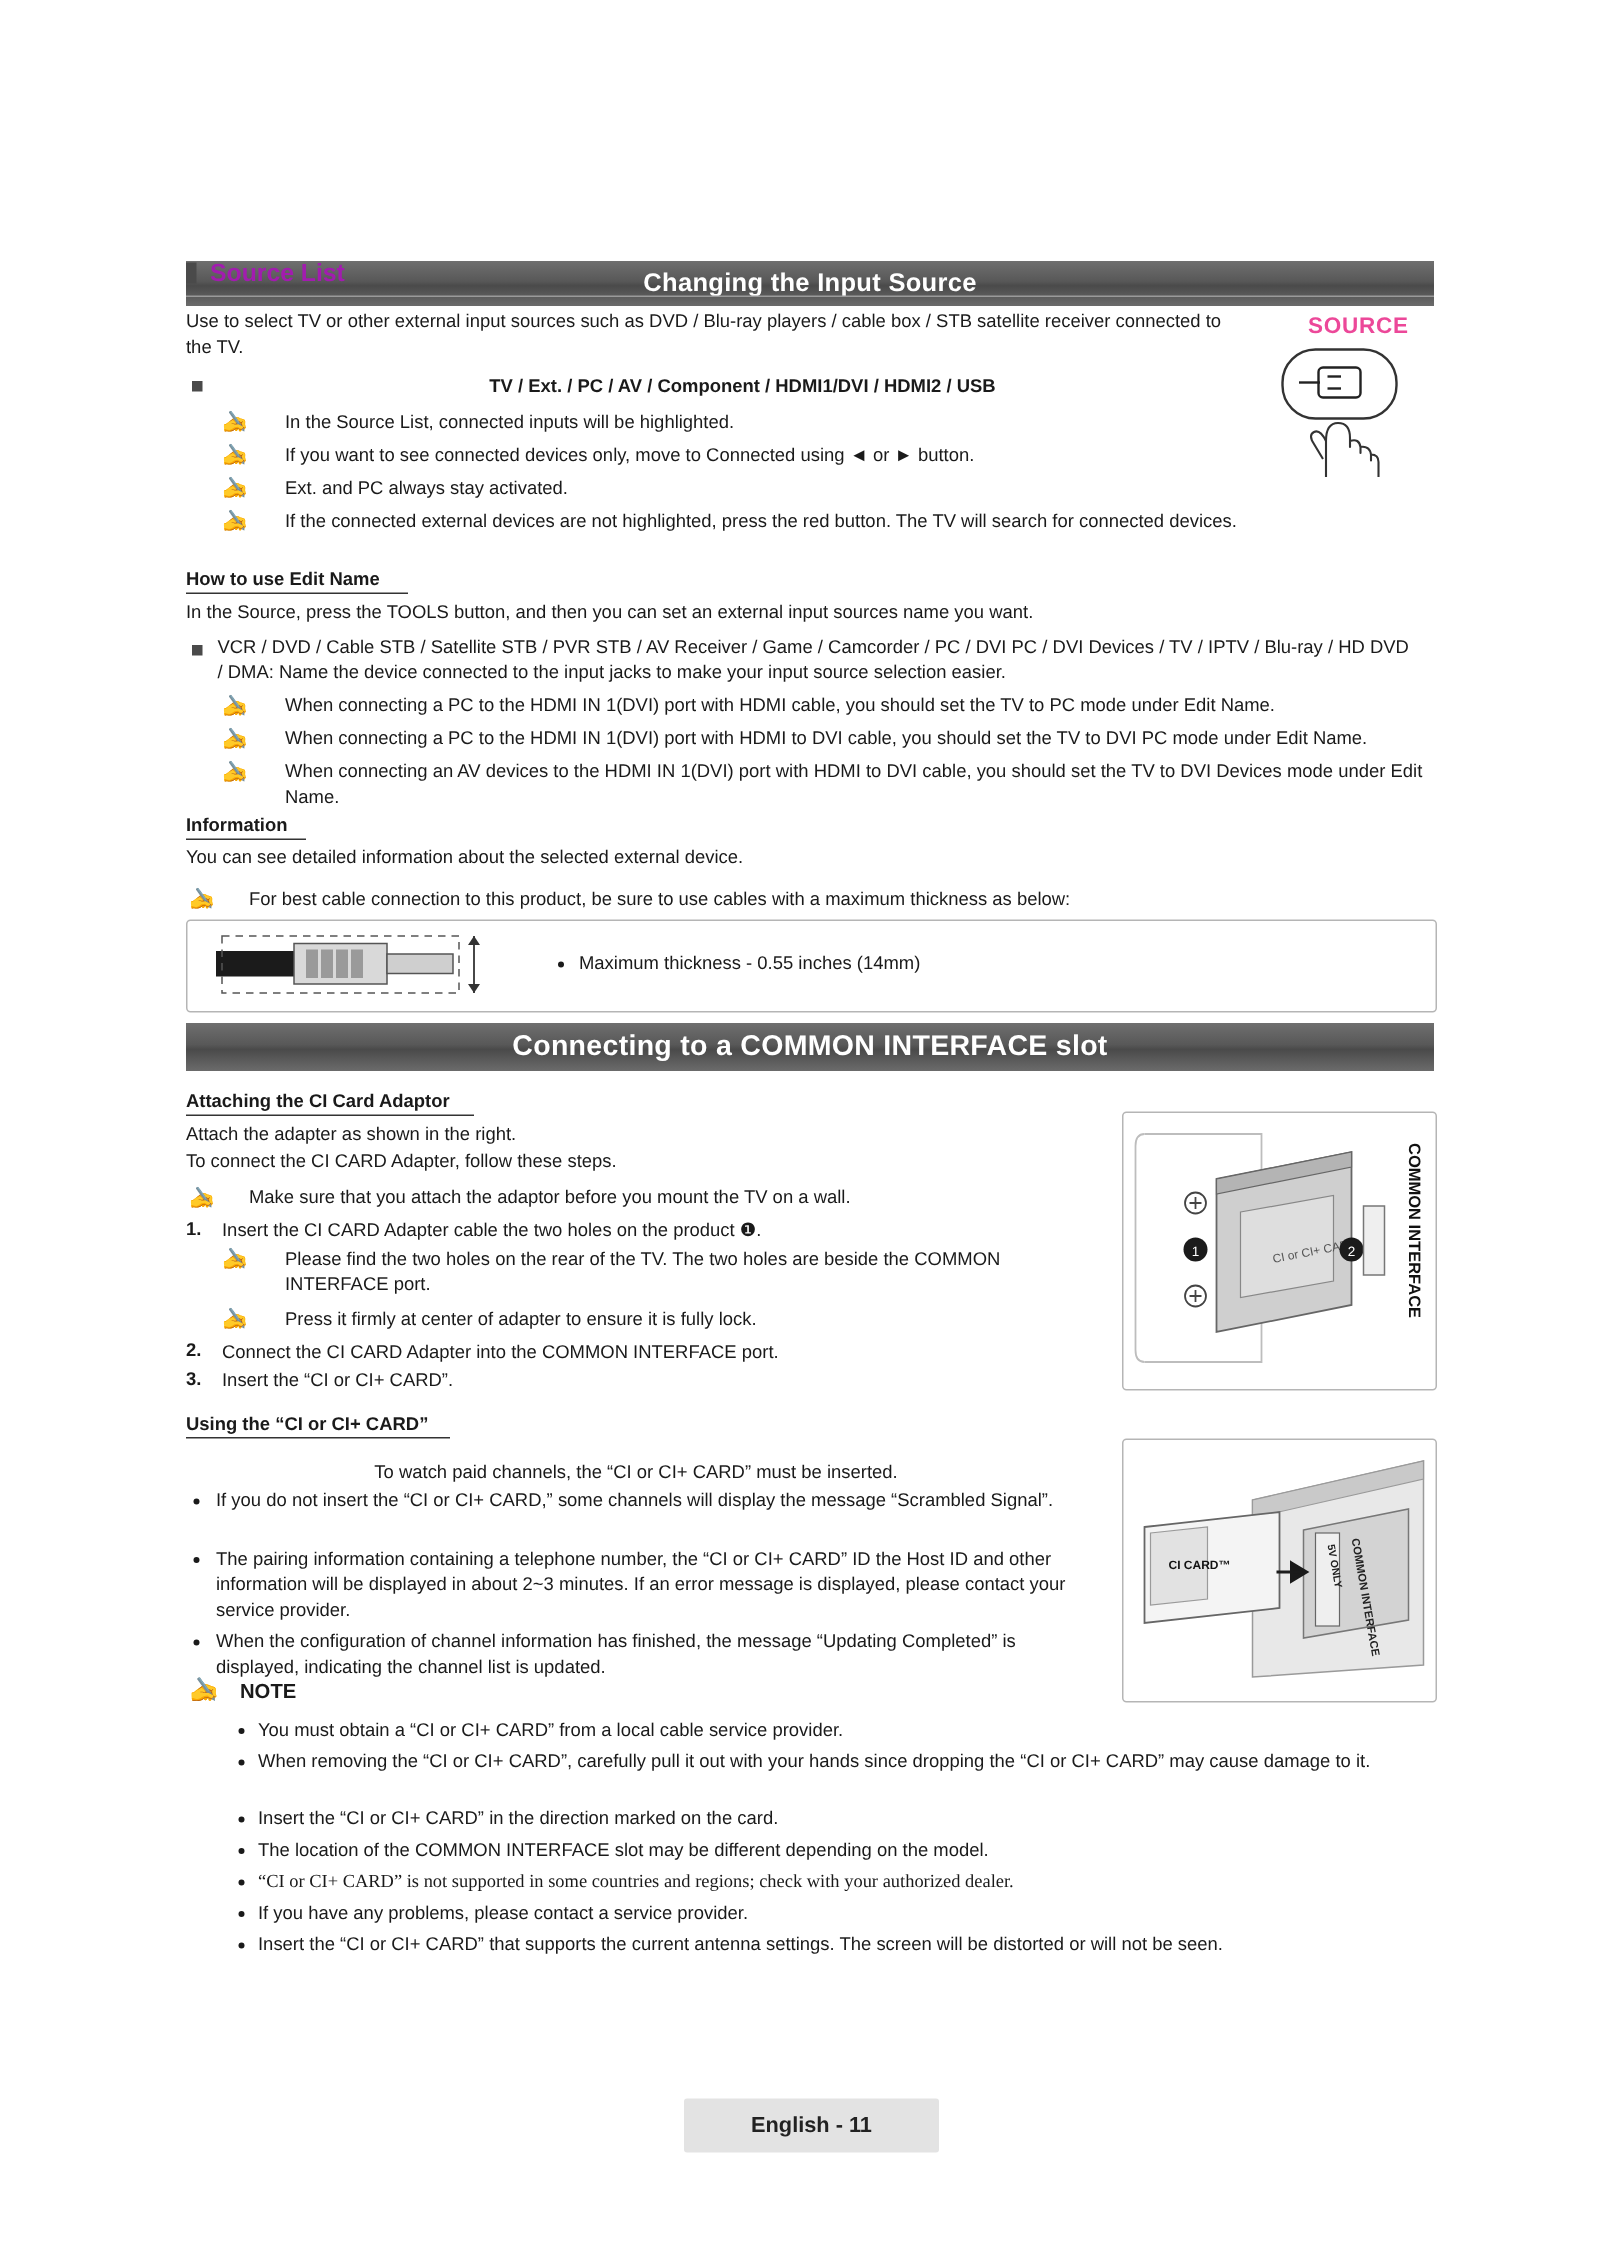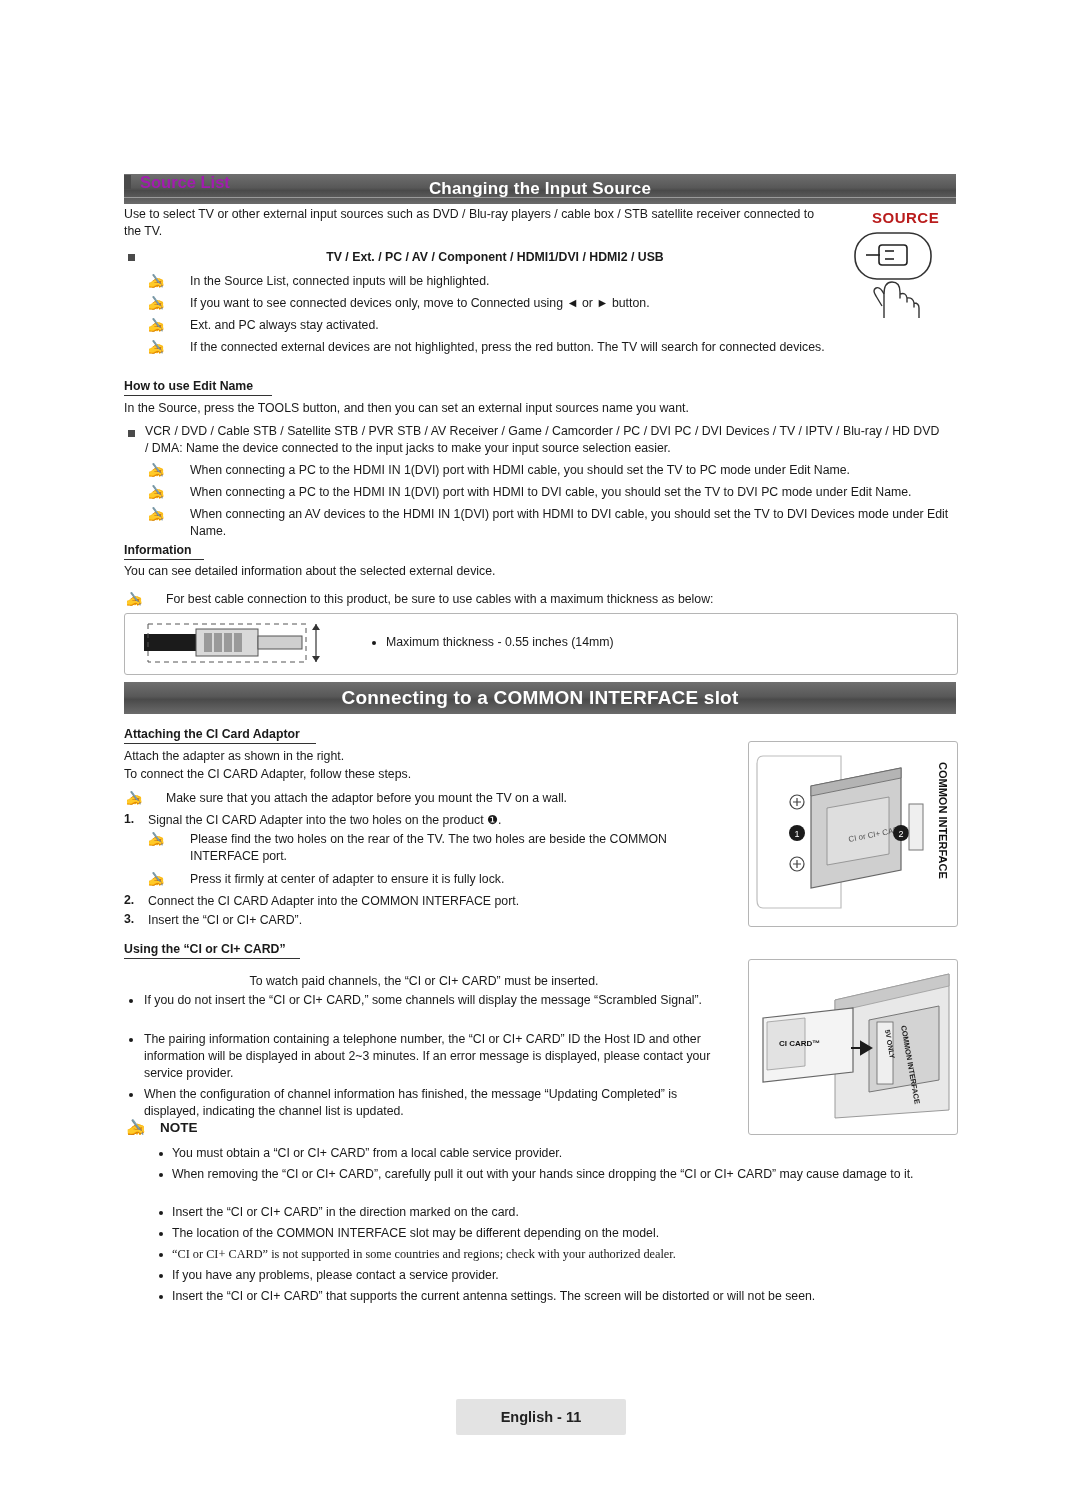--- a/index.html
+++ b/index.html
@@ -57,21 +57,21 @@
   .ulabel{position:absolute;font-size:12.3px;font-weight:bold;}
   .ulabel .u{position:absolute;left:0;bottom:-3px;height:1.3px;background:#333;}
 
   
   .frame{
     position:absolute;border:1px solid #b5b5b5;border-radius:3px;background:#fff;
   }
 
   
   .src-label{
-    position:absolute;font-size:15px;font-weight:bold;letter-spacing:.5px;color:#b91c1c;
+    position:absolute;font-size:15px;font-weight:bold;letter-spacing:.5px;color:#ec4899;
   }
 
   
   .footer{
     position:absolute;left:456px;top:1399px;width:170px;height:36px;
     background:#e3e3e3;border-radius:2px;
     display:flex;align-items:center;justify-content:center;
     font-size:14.5px;font-weight:bold;color:#222;
   }
 
@@ -176,21 +176,21 @@
     <span>Attaching the CI Card Adaptor</span>
     <span class="u" style="width:192px;"></span>
   </div>
   <div class="txt" style="left:124px;top:748px;width:600px;">Attach the adapter as shown in the right.</div>
   <div class="txt" style="left:124px;top:766px;width:600px;">To connect the CI CARD Adapter, follow these steps.</div>
 
   <div class="note-ico" style="left:126px;top:791px;">✍</div>
   <div class="txt" style="left:166px;top:790px;width:580px;">Make sure that you attach the adaptor before you mount the TV on a wall.</div>
 
   <div class="num" style="left:124px;top:812px;">1.</div>
-  <div class="txt" style="left:148px;top:812px;width:560px;">Signal the CI CARD Adapter into the two holes on the product ❶.</div>
+  <div class="txt" style="left:148px;top:812px;width:560px;">Insert the CI CARD Adapter cable the two holes on the product ❶.</div>
 
   <div class="note-ico" style="left:148px;top:832px;">✍</div>
   <div class="txt" style="left:190px;top:831px;width:520px;">Please find the two holes on the rear of the TV. The two holes are beside the COMMON INTERFACE port.</div>
 
   <div class="note-ico" style="left:148px;top:872px;">✍</div>
   <div class="txt" style="left:190px;top:871px;width:520px;">Press it firmly at center of adapter to ensure it is fully lock.</div>
 
   <div class="num" style="left:124px;top:893px;">2.</div>
   <div class="txt" style="left:148px;top:893px;width:560px;">Connect the CI CARD Adapter into the COMMON INTERFACE port.</div>
 

